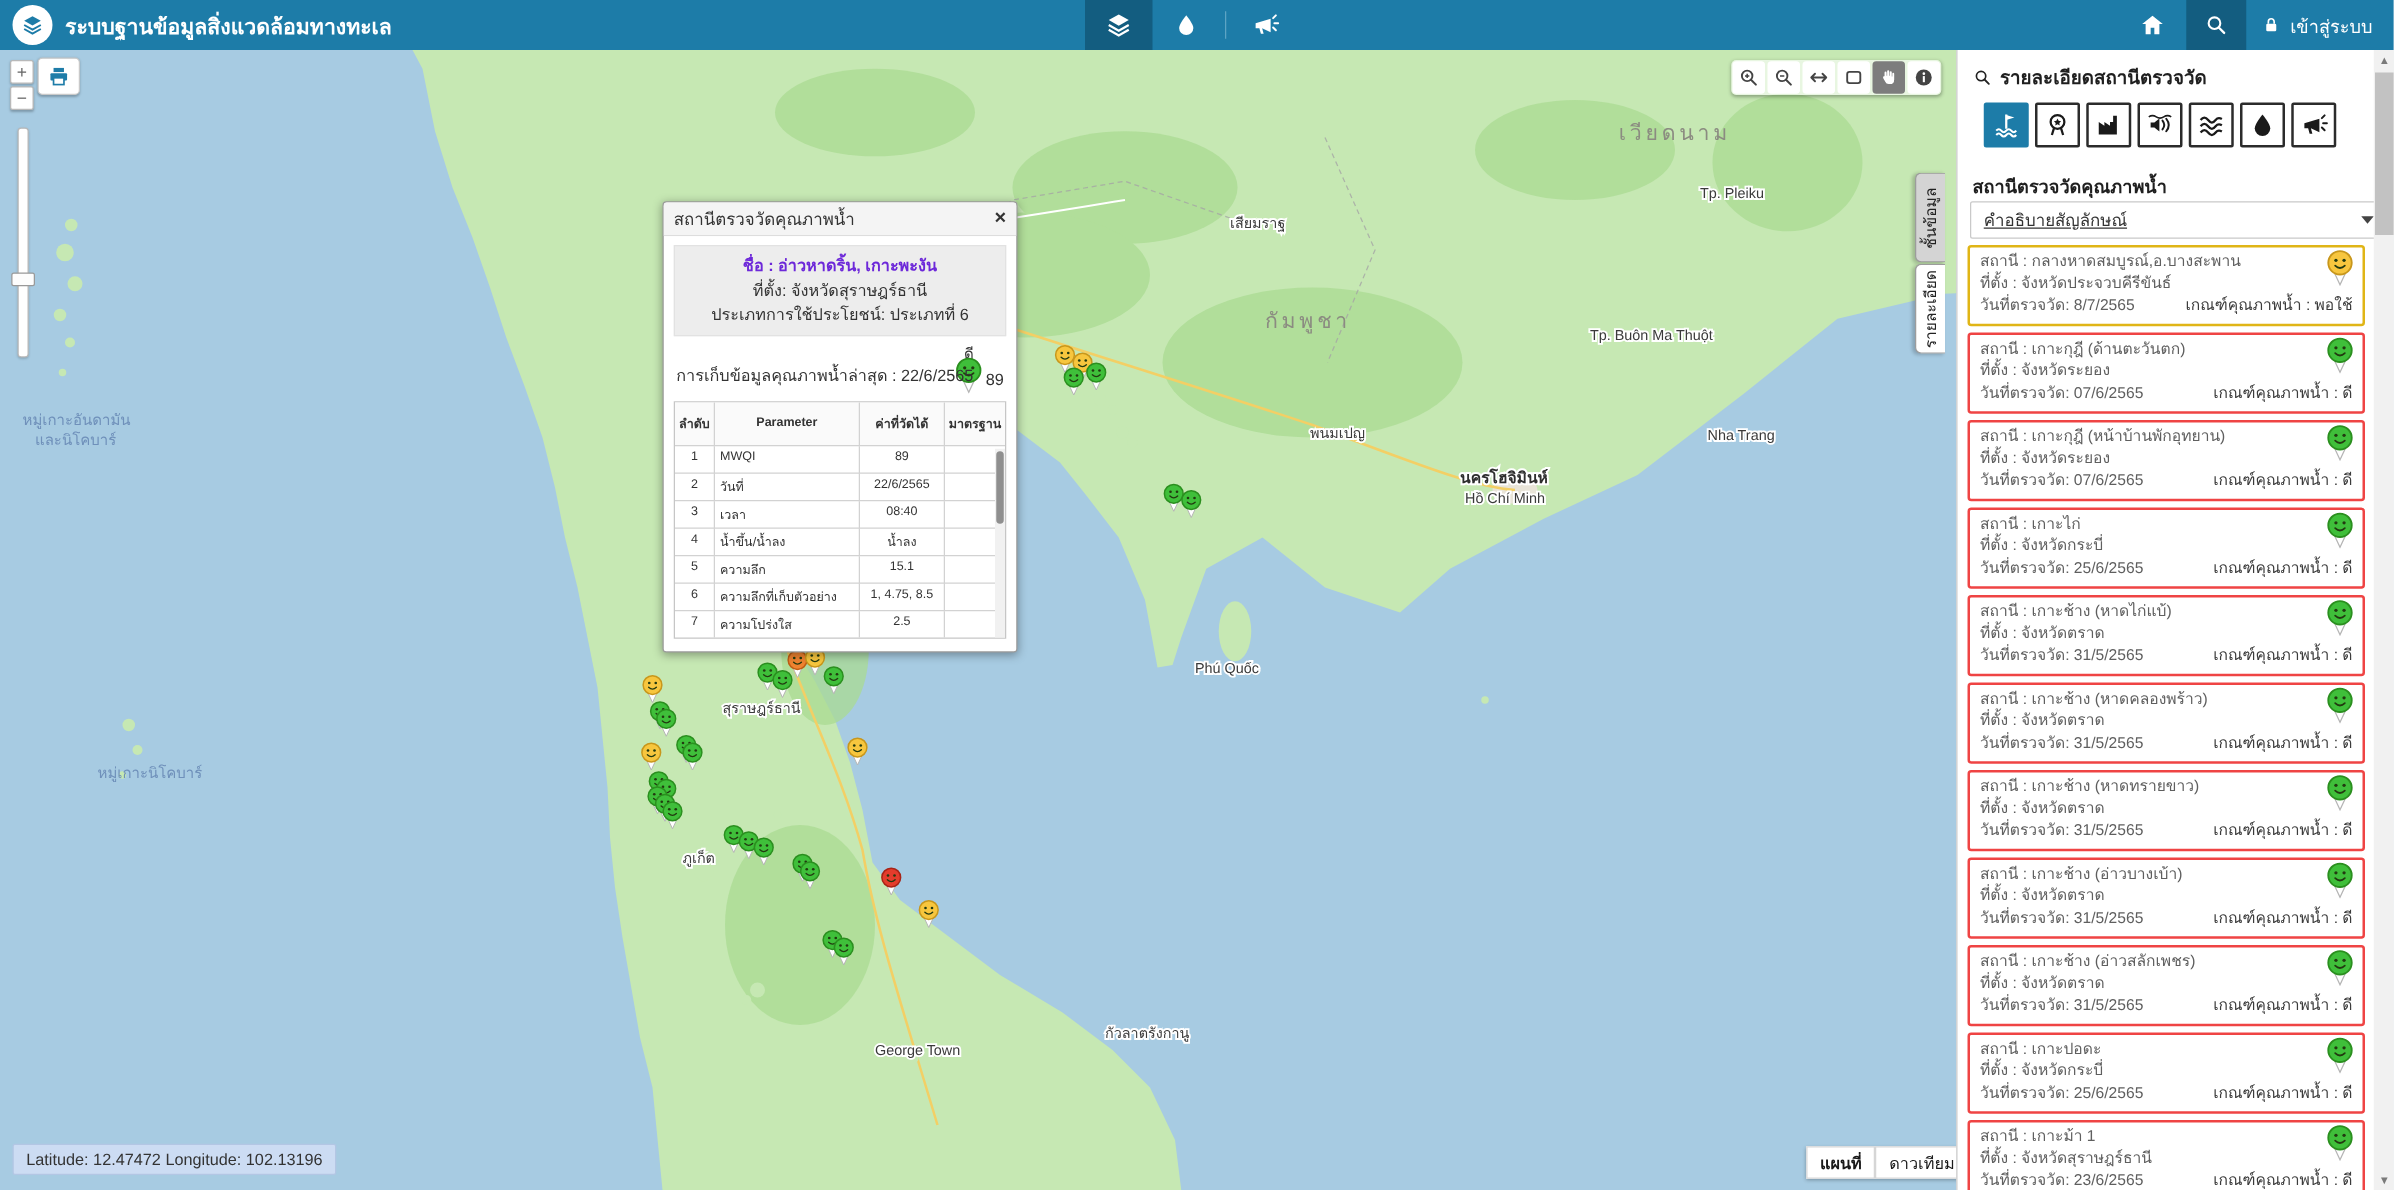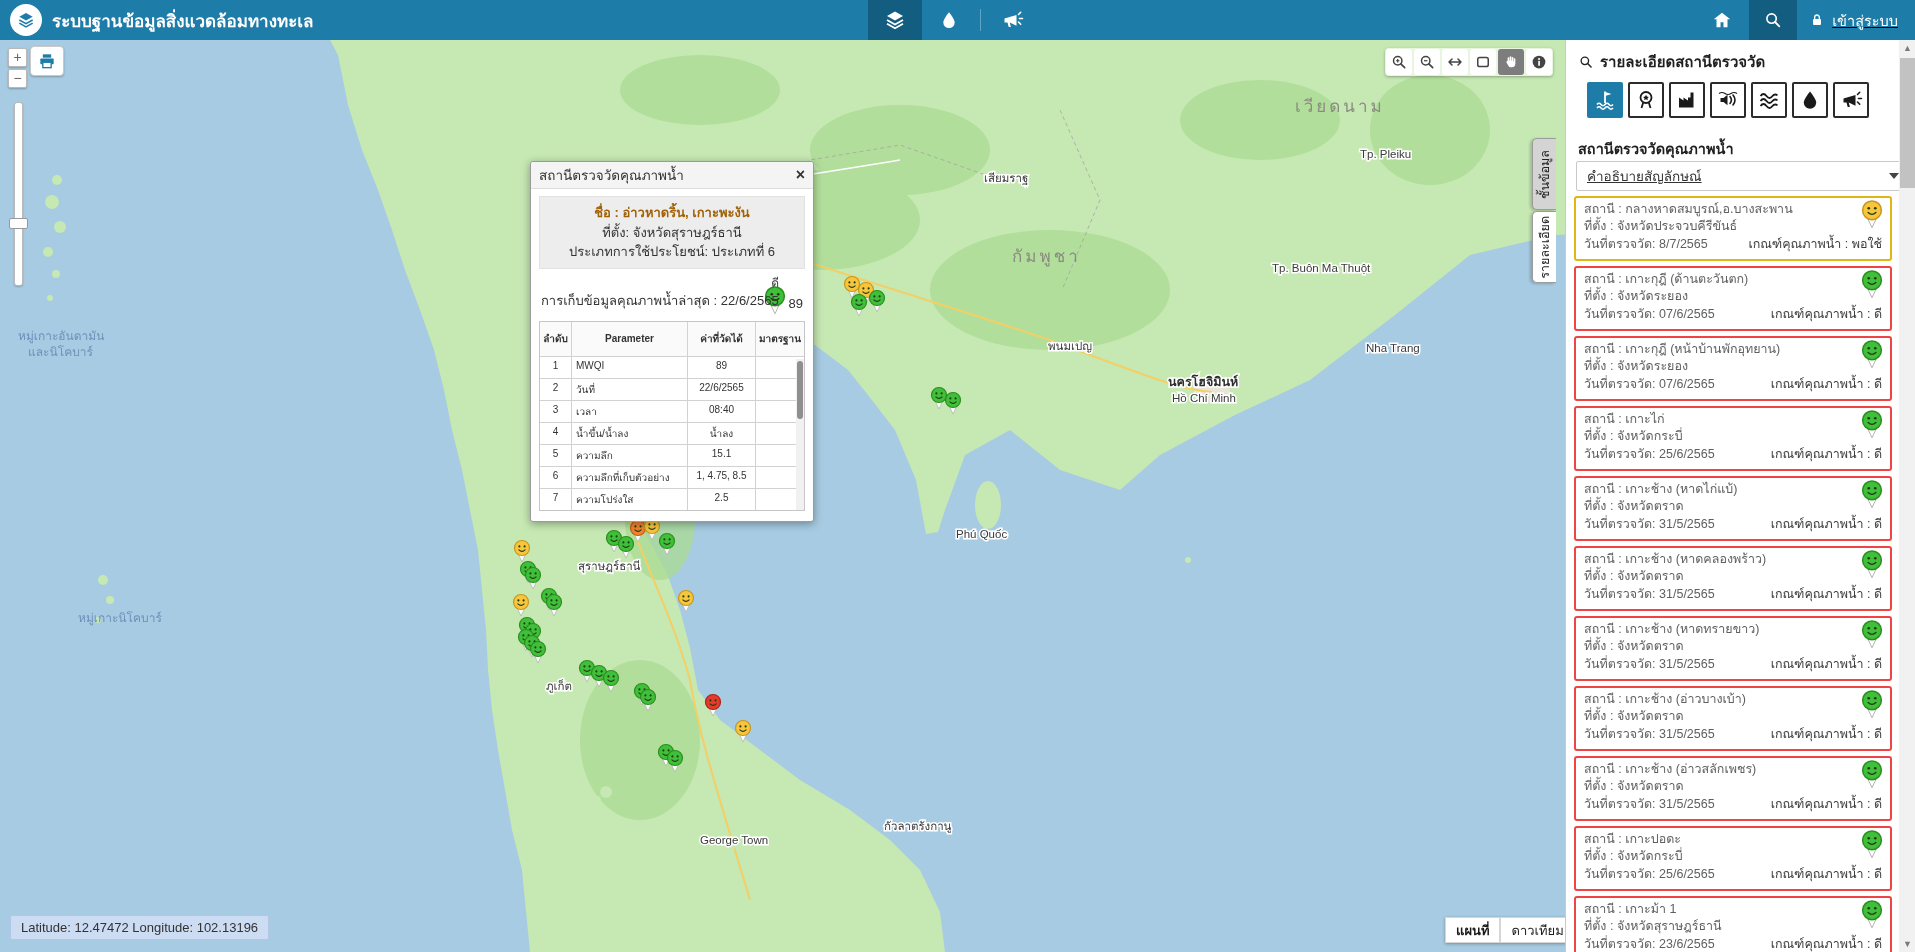--- a/index.html
+++ b/index.html
@@ -7,21 +7,21 @@
        font-family:"Liberation Sans","DejaVu Sans",sans-serif;background:#fff;}
   
   #navbar{position:absolute;left:0;top:0;width:1915px;height:40px;background:#1d7ca8;z-index:60;}
   .nav-left{position:absolute;left:10px;top:0;height:40px;display:flex;align-items:center;gap:10px;}
   .logo-circle{width:32px;height:32px;border-radius:50%;background:#fff;display:flex;align-items:center;justify-content:center;}
   .nav-title{color:#fff;font-weight:bold;font-size:17px;white-space:nowrap;}
   .nav-center{position:absolute;left:868px;top:0;height:40px;display:flex;align-items:center;}
   .nav-btn{width:54px;height:40px;display:flex;align-items:center;justify-content:center;background:transparent;border:none;color:#fff;cursor:pointer;padding:0;}
   .nav-btn.active{background:#135d80;}
   .nav-divider{width:1px;height:22px;background:#5da4c4;margin:0 4px;}
-  .nav-right{position:absolute;right:5px;top:0;height:40px;display:flex;align-items:flex-start;text-decoration:underline;}
+  .nav-right{position:absolute;right:5px;top:0;height:40px;display:flex;align-items:flex-start;}
   .nav-login{display:flex;align-items:center;gap:7px;color:#fff;font-size:14.5px;padding:0 12px;height:40px;background:transparent;border:none;cursor:pointer;}
   .ic{display:block;}
   
   #map{position:absolute;left:0;top:40px;width:1915px;height:912px;background:#a7cbe2;overflow:hidden;}
   #gmap{position:absolute;left:0;top:0;}
   text.lbl-country{font-size:17px;fill:#8b8b81;letter-spacing:3px;}
   text.lbl-city{font-size:11.5px;fill:#3a3a3a;paint-order:stroke;stroke:#ffffff;stroke-width:3px;}
   text.lbl-city-lg{font-size:12.5px;font-weight:bold;fill:#2e2e2e;paint-order:stroke;stroke:#ffffff;stroke-width:3px;}
   text.lbl-water{font-size:12px;fill:#6f90ba;}
   
@@ -37,21 +37,21 @@
   #maptype{position:absolute;left:1445px;top:877px;display:flex;box-shadow:0 1px 3px rgba(0,0,0,.3);}
   .maptype-btn{height:26px;padding:0 10px;background:#fff;border:1px solid #d6d6d6;font-size:13px;color:#1a1a1a;cursor:pointer;}
   .maptype-btn.sel{font-weight:bold;}
   
   #popup{position:absolute;left:530px;top:121px;width:282px;background:#fff;border:1px solid #9b9b9b;border-radius:3px;
          box-shadow:0 2px 8px rgba(0,0,0,.35);z-index:30;font-size:13px;color:#333;}
   #popup-header{height:26px;background:#f4f4f4;border-bottom:1px solid #ddd;display:flex;align-items:center;justify-content:space-between;padding:0 8px;border-radius:3px 3px 0 0;}
   #popup-title{font-size:13.5px;color:#333;}
   #popup-close{background:none;border:none;font-size:16px;font-weight:bold;color:#333;cursor:pointer;line-height:1;padding:0;}
   .p-infobox{margin:7px 8px 4px 8px;background:#ededed;border:1px solid #e2e2e2;padding:6px 4px;text-align:center;line-height:1.5;}
-  .p-name{color:#a16207;font-weight:bold;}
+  .p-name{color:#6d28d9;font-weight:bold;}
   .p-status{position:relative;height:46px;margin:2px 8px 0 8px;}
   .p-status-left{position:absolute;left:2px;bottom:8px;font-size:13px;}
   .p-grade{position:absolute;right:26px;top:0;font-size:12px;}
   .p-pin{position:absolute;right:18px;top:12px;}
   .p-score{position:absolute;right:2px;bottom:8px;font-size:13px;}
   .ptable{position:relative;margin:2px 8px 10px 8px;border:1px solid #c6c6c6;}
   .ptr{display:grid;grid-template-columns:32px 116px 68px 48px;}
   .ptd{border-right:1px solid #d2d2d2;border-bottom:1px solid #d2d2d2;padding:3px 4px;min-height:15px;font-size:10px;}
   .ptd:last-child{border-right:none;}
   .ptr:last-child .ptd{border-bottom:none;}

